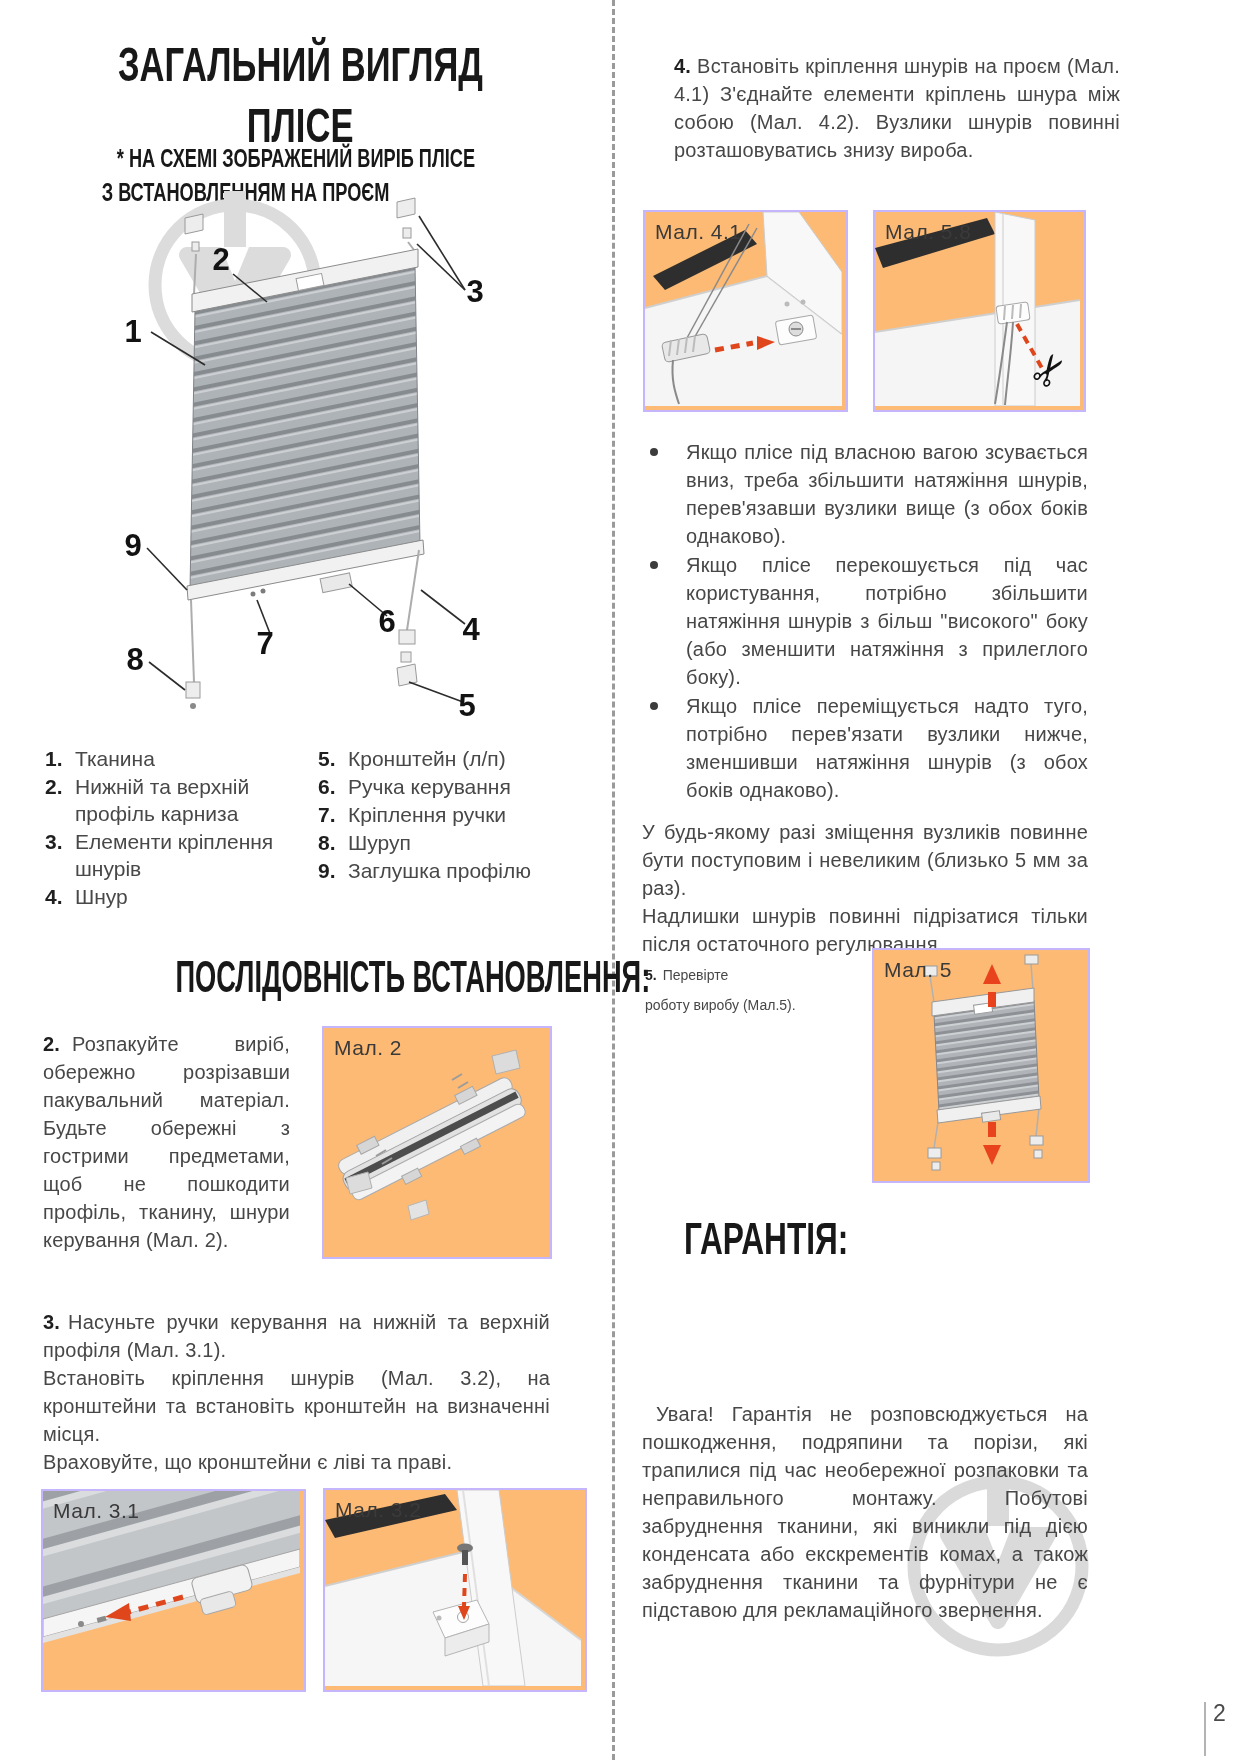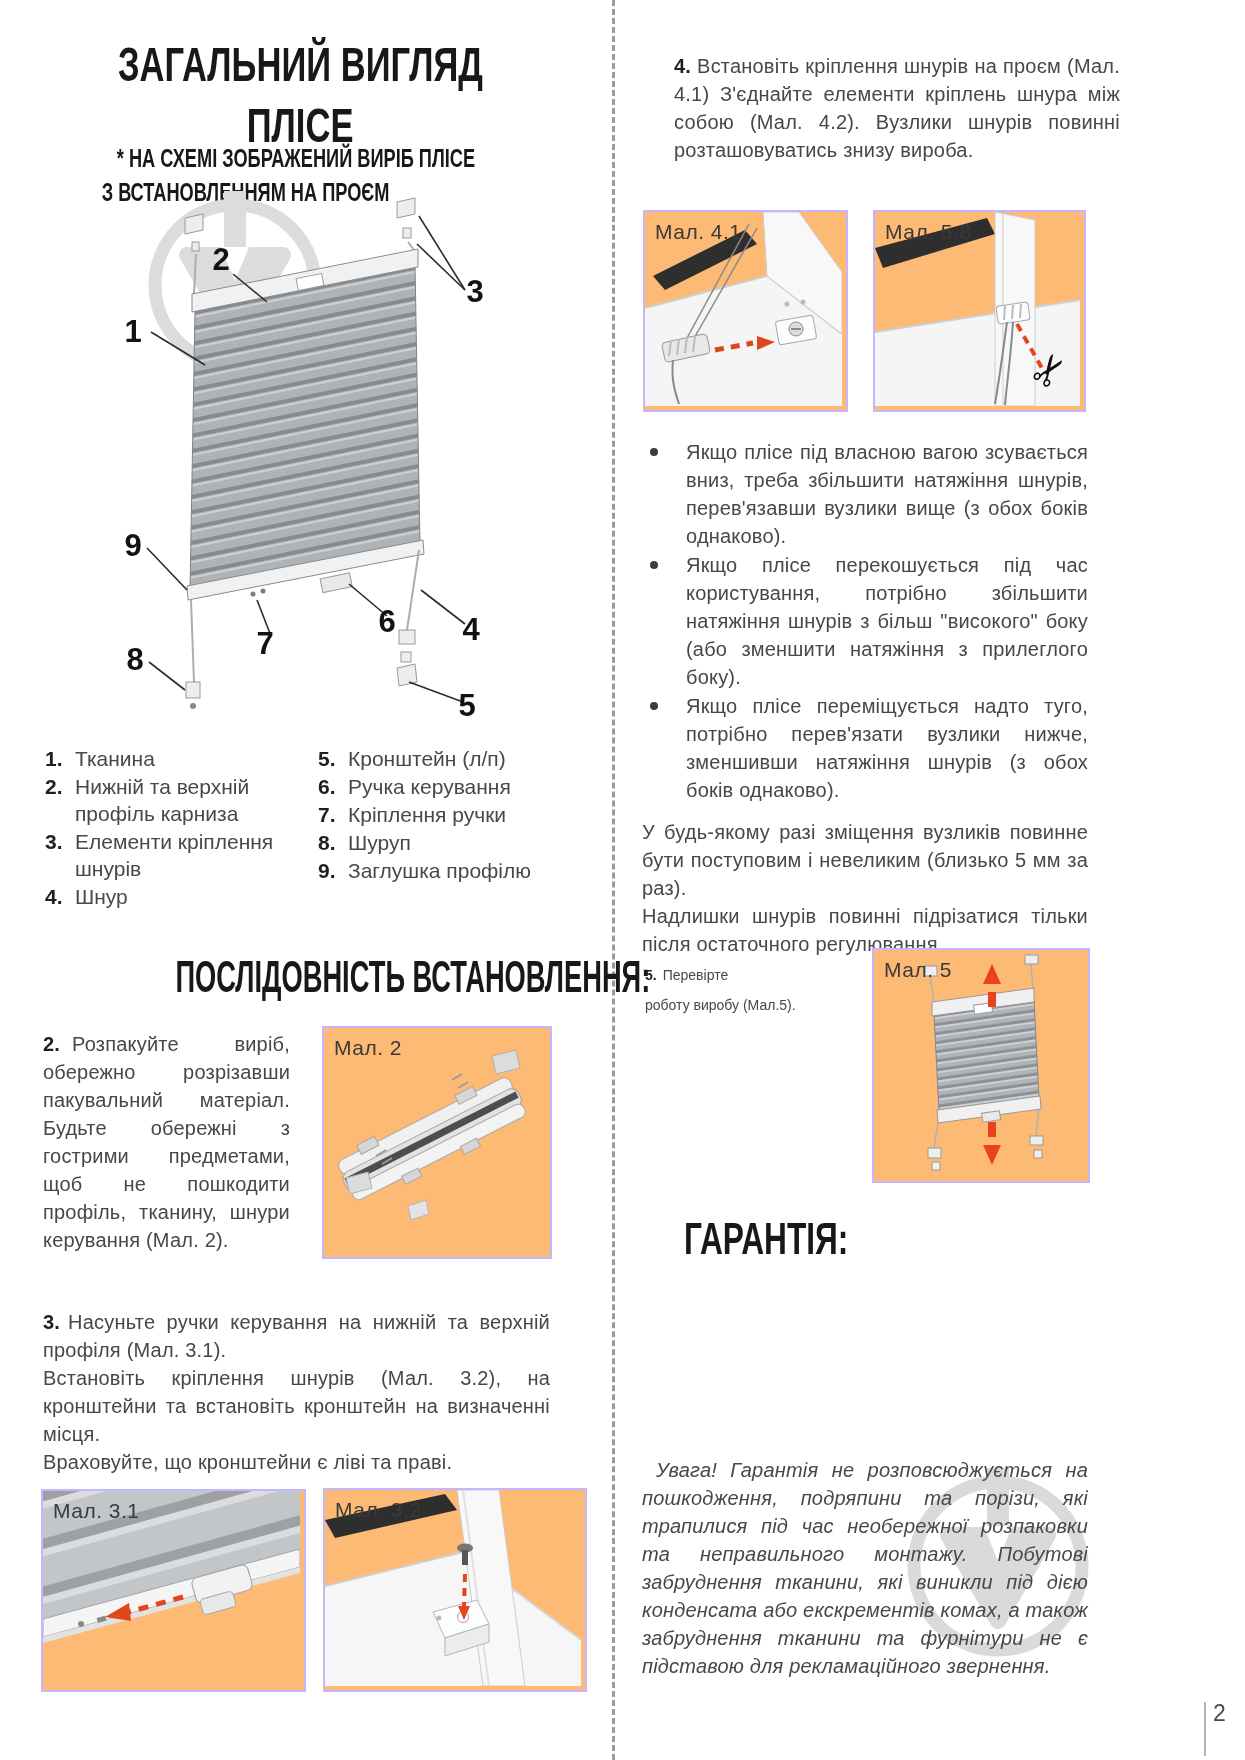--- a/index.html
+++ b/index.html
@@ -28,21 +28,21 @@
   .bullets{position:absolute;left:642px;top:438px;width:446px;}
   .bullets .li{display:flex;margin-bottom:1px;}
   .bullets .dot{flex:0 0 44px;padding-left:8px;box-sizing:border-box;}
   .bullets .dot i{display:block;width:8px;height:8px;border-radius:50%;background:#3c3c3c;margin-top:10px;}
   .bullets .txt{flex:1;}
   .notes{position:absolute;left:642px;top:818px;width:446px;}
   .step5{position:absolute;left:645px;top:960px;width:230px;font-size:14px;line-height:30px;}
   .step5 b{color:#1f1f1f;margin-right:6px;}
   .step5 span.block{display:block;}
   .wp1{position:absolute;left:642px;top:1296px;width:446px;text-indent:14px;z-index:1;}
-  .wp2{position:absolute;left:642px;top:1456px;width:446px;text-indent:14px;z-index:1;font-style:italic;}
+  .wp2{position:absolute;left:642px;top:1400px;width:446px;text-indent:14px;z-index:1;}
   .legend-col{position:absolute;top:745px;font-size:21px;line-height:27px;color:#484848;}
   .legend-col .li{position:relative;padding-left:30px;margin-bottom:1px;}
   .legend-col .li b{position:absolute;left:0;color:#1f1f1f;}
   .col1{left:45px;width:262px;}
   .col2{left:318px;width:250px;}
   .footer-line{position:absolute;left:1204px;top:1702px;width:2px;height:54px;background:#b3b3b3;}
   .page-num{position:absolute;left:1213px;top:1700px;font-size:23px;color:#4a4a4a;}
   .wm-bottom{position:absolute;left:878px;top:1446px;z-index:0;}
   svg text.lbl{font-family:"Liberation Sans",sans-serif;font-weight:bold;fill:#121212;}
 </style>

